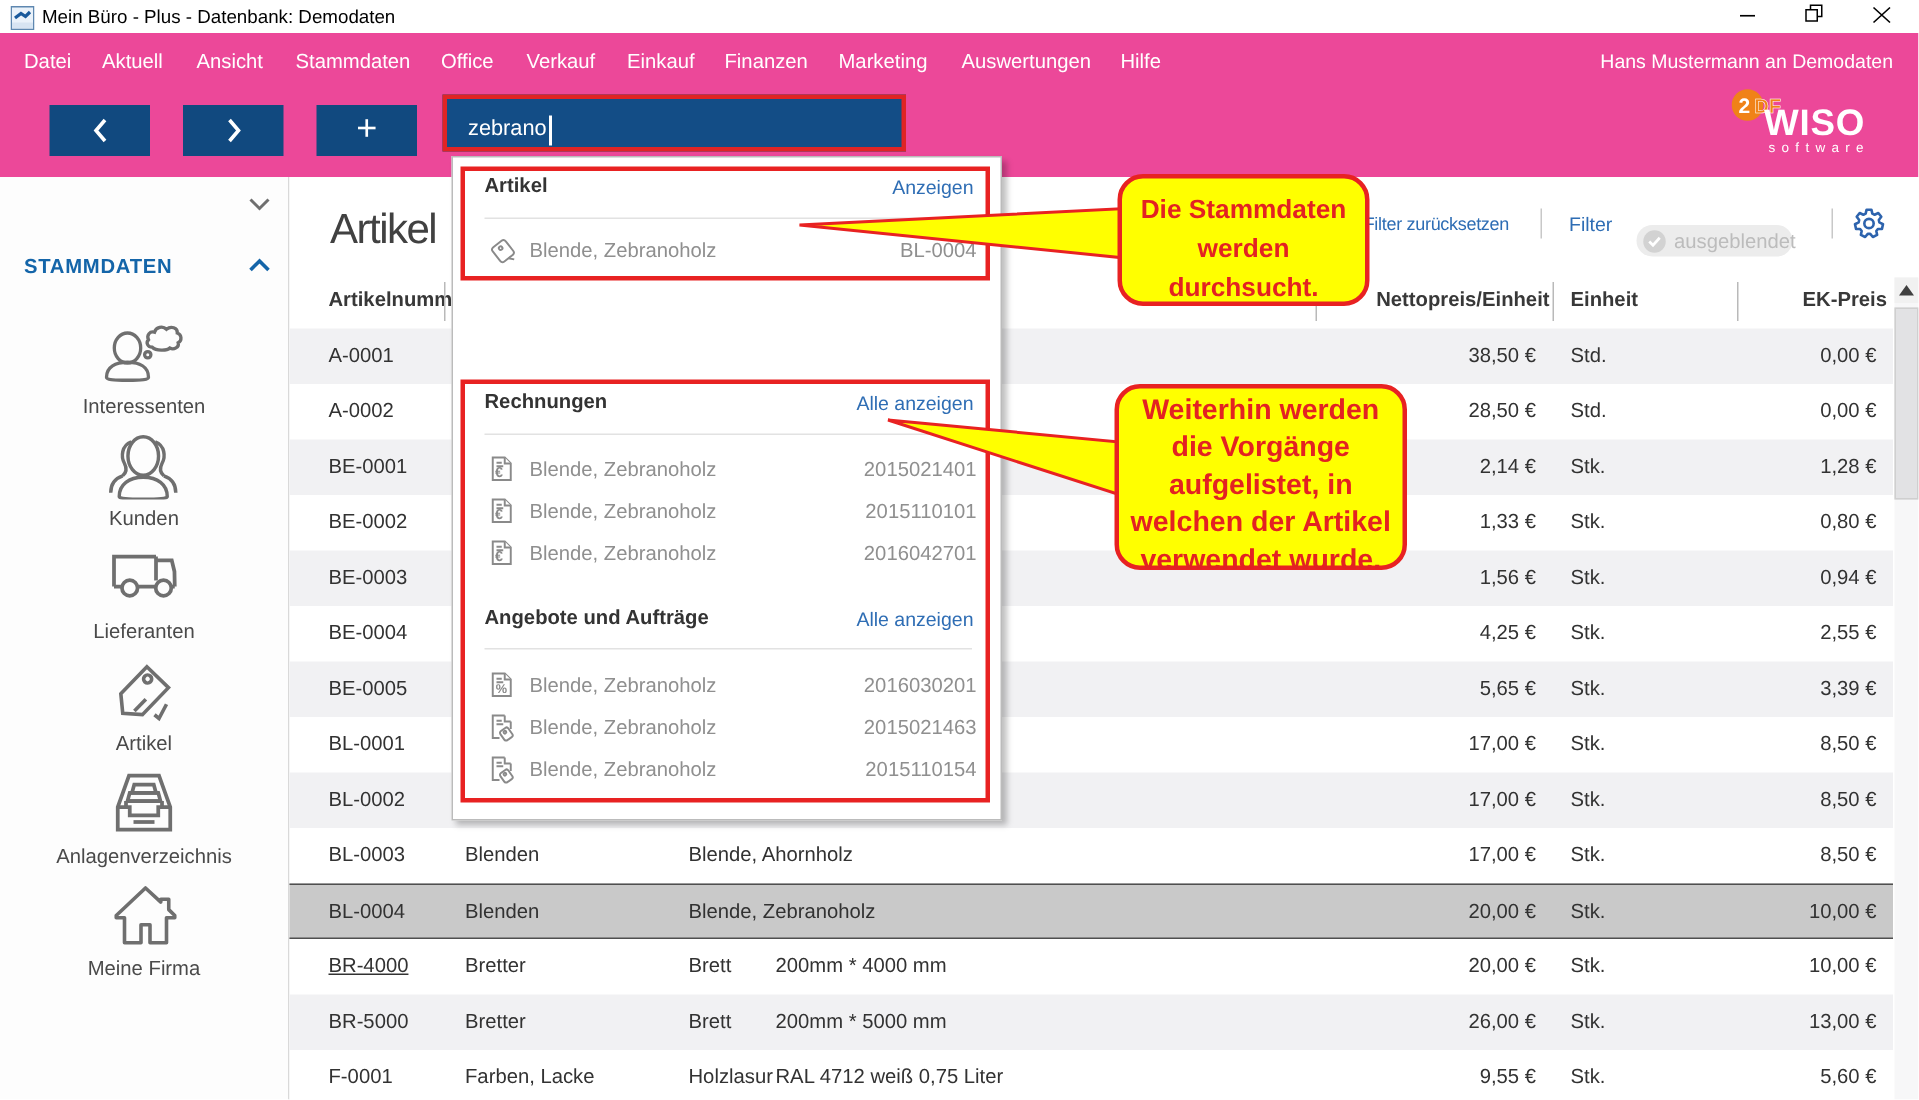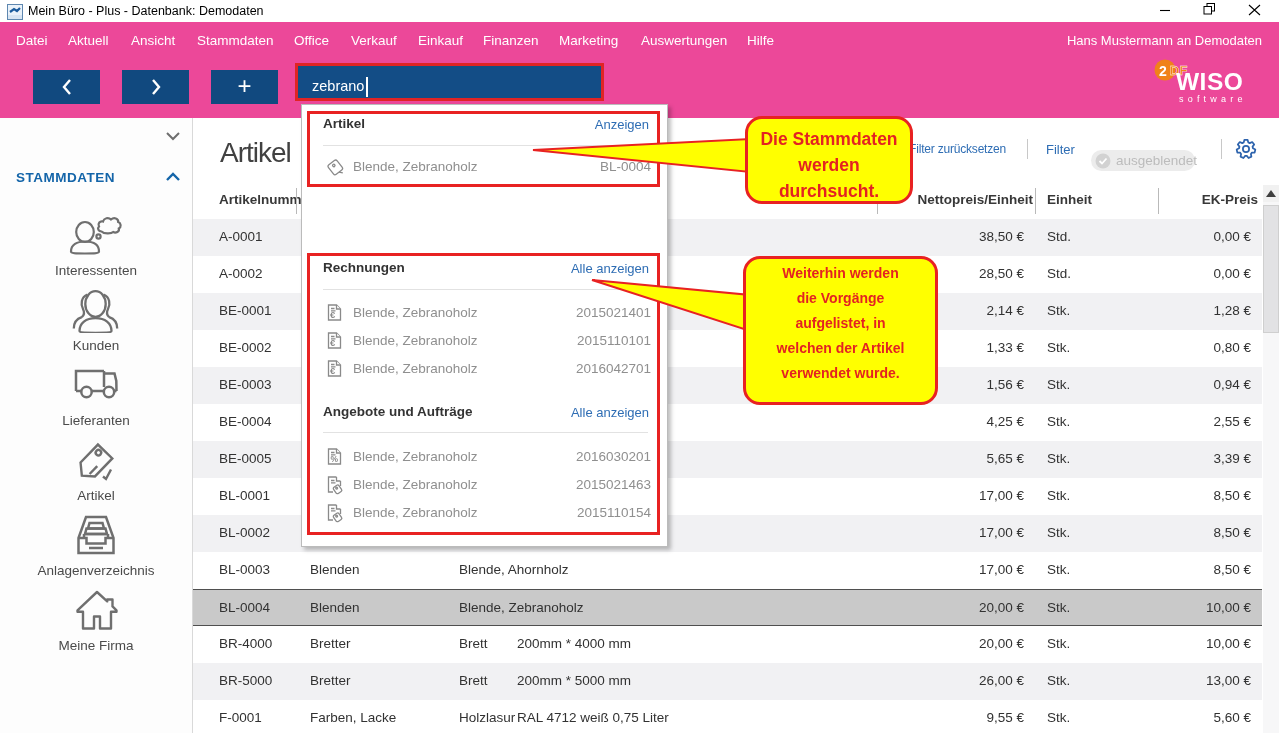--- a/index.html
+++ b/index.html
@@ -267,21 +267,21 @@
   </div>
   <div class="abs row" style="top:471px;background:#c9c9c9;border-top:1px solid #4f4f4f;border-bottom:1px solid #4f4f4f;height:35px;">
     <span class="abs cell" style="left:26px;">BL-0004</span>
     <span class="abs cell" style="left:117px;">Blenden</span>
     <span class="abs cell" style="left:266px;">Blende, Zebranoholz</span>
     <span class="abs cell" style="right:238px;">20,00 €</span>
     <span class="abs cell" style="left:854px;">Stk.</span>
     <span class="abs cell" style="right:11px;">10,00 €</span>
   </div>
   <div class="abs row" style="top:508px;">
-    <span class="abs cell" style="left:26px;">BR-4000</span>
+    <span class="abs cell" style="left:26px;text-decoration:underline;">BR-4000</span>
     <span class="abs cell" style="left:117px;">Bretter</span>
     <span class="abs cell" style="left:266px;">Brett</span>
     <span class="abs cell" style="left:324px;">200mm * 4000 mm</span>
     <span class="abs cell" style="right:238px;">20,00 €</span>
     <span class="abs cell" style="left:854px;">Stk.</span>
     <span class="abs cell" style="right:11px;">10,00 €</span>
   </div>
   <div class="abs row stripe" style="top:545px;">
     <span class="abs cell" style="left:26px;">BR-5000</span>
     <span class="abs cell" style="left:117px;">Bretter</span>
@@ -409,15 +409,15 @@
 </div>
 
 <svg class="abs" style="left:0;top:0;pointer-events:none;" width="1279" height="733" viewBox="0 0 1279 733" id="tails">
   <polygon points="533,150 750,139 750,172" fill="#ffff00" stroke="#e82222" stroke-width="2"></polygon>
   <polygon points="592,280 750,295 750,331" fill="#ffff00" stroke="#e82222" stroke-width="2"></polygon>
 </svg>
 
 <div class="abs callout" style="left:745px;top:116px;width:168px;height:88px;">
   <div style="margin-top:7px;line-height:26px;">Die Stammdaten<br>werden<br>durchsucht.</div>
 </div>
-<div class="abs callout" style="left:743px;top:256px;width:195px;height:149px;font-size:14px;">
+<div class="abs callout" style="left:743px;top:256px;width:195px;height:124px;font-size:19px;">
   <div style="margin-top:2px;">Weiterhin werden<br>die Vorgänge<br>aufgelistet, in<br>welchen der Artikel<br>verwendet wurde.</div>
 </div>
 
 </body></html>

